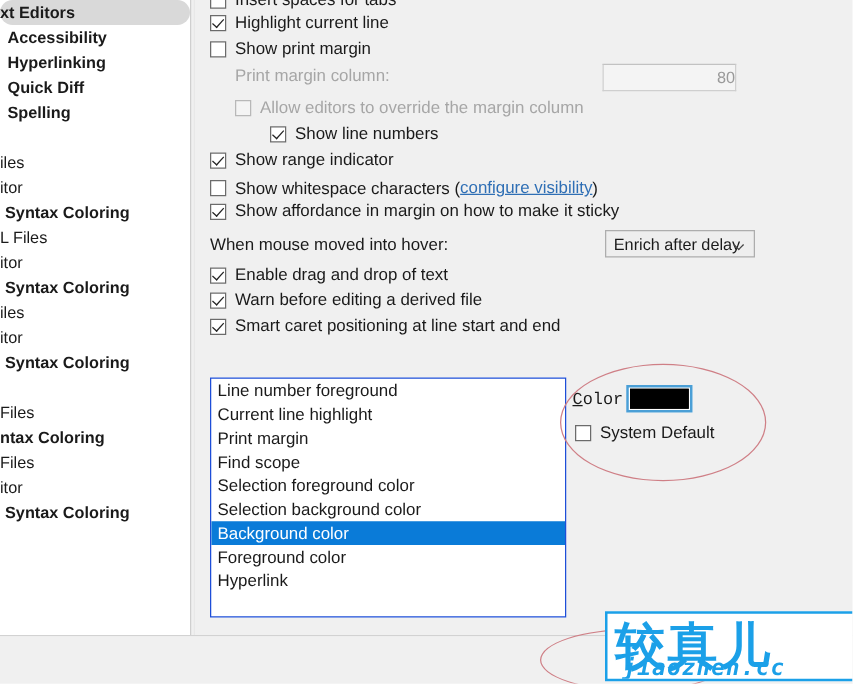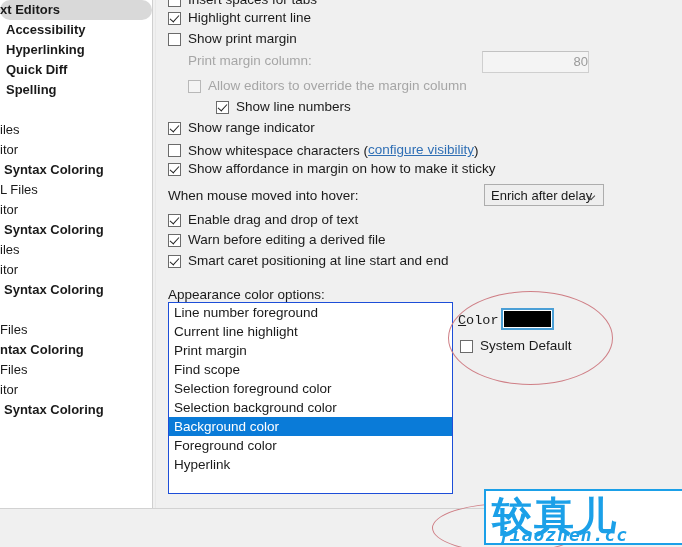--- a/index.html
+++ b/index.html
@@ -412,23 +412,20 @@
     <div class="row" style="left:11px; top:233px;">
       <span class="cb checked"></span>
       <span class="lbl">Warn before editing a derived file</span>
     </div>
 
     <div class="row" style="left:11px; top:254px;">
       <span class="cb checked"></span>
       <span class="lbl">Smart caret positioning at line start and end</span>
     </div>
 
-    <div class="row" style="left:11px; top:288px;">
-      <span class="lbl">Appearance color options:</span>
-    </div>
 
     <div id="appearance-list">
       <div class="list-item">Line number foreground</div>
       <div class="list-item">Current line highlight</div>
       <div class="list-item">Print margin</div>
       <div class="list-item">Find scope</div>
       <div class="list-item">Selection foreground color</div>
       <div class="list-item">Selection background color</div>
       <div class="list-item selected">Background color</div>
       <div class="list-item">Foreground color</div>

